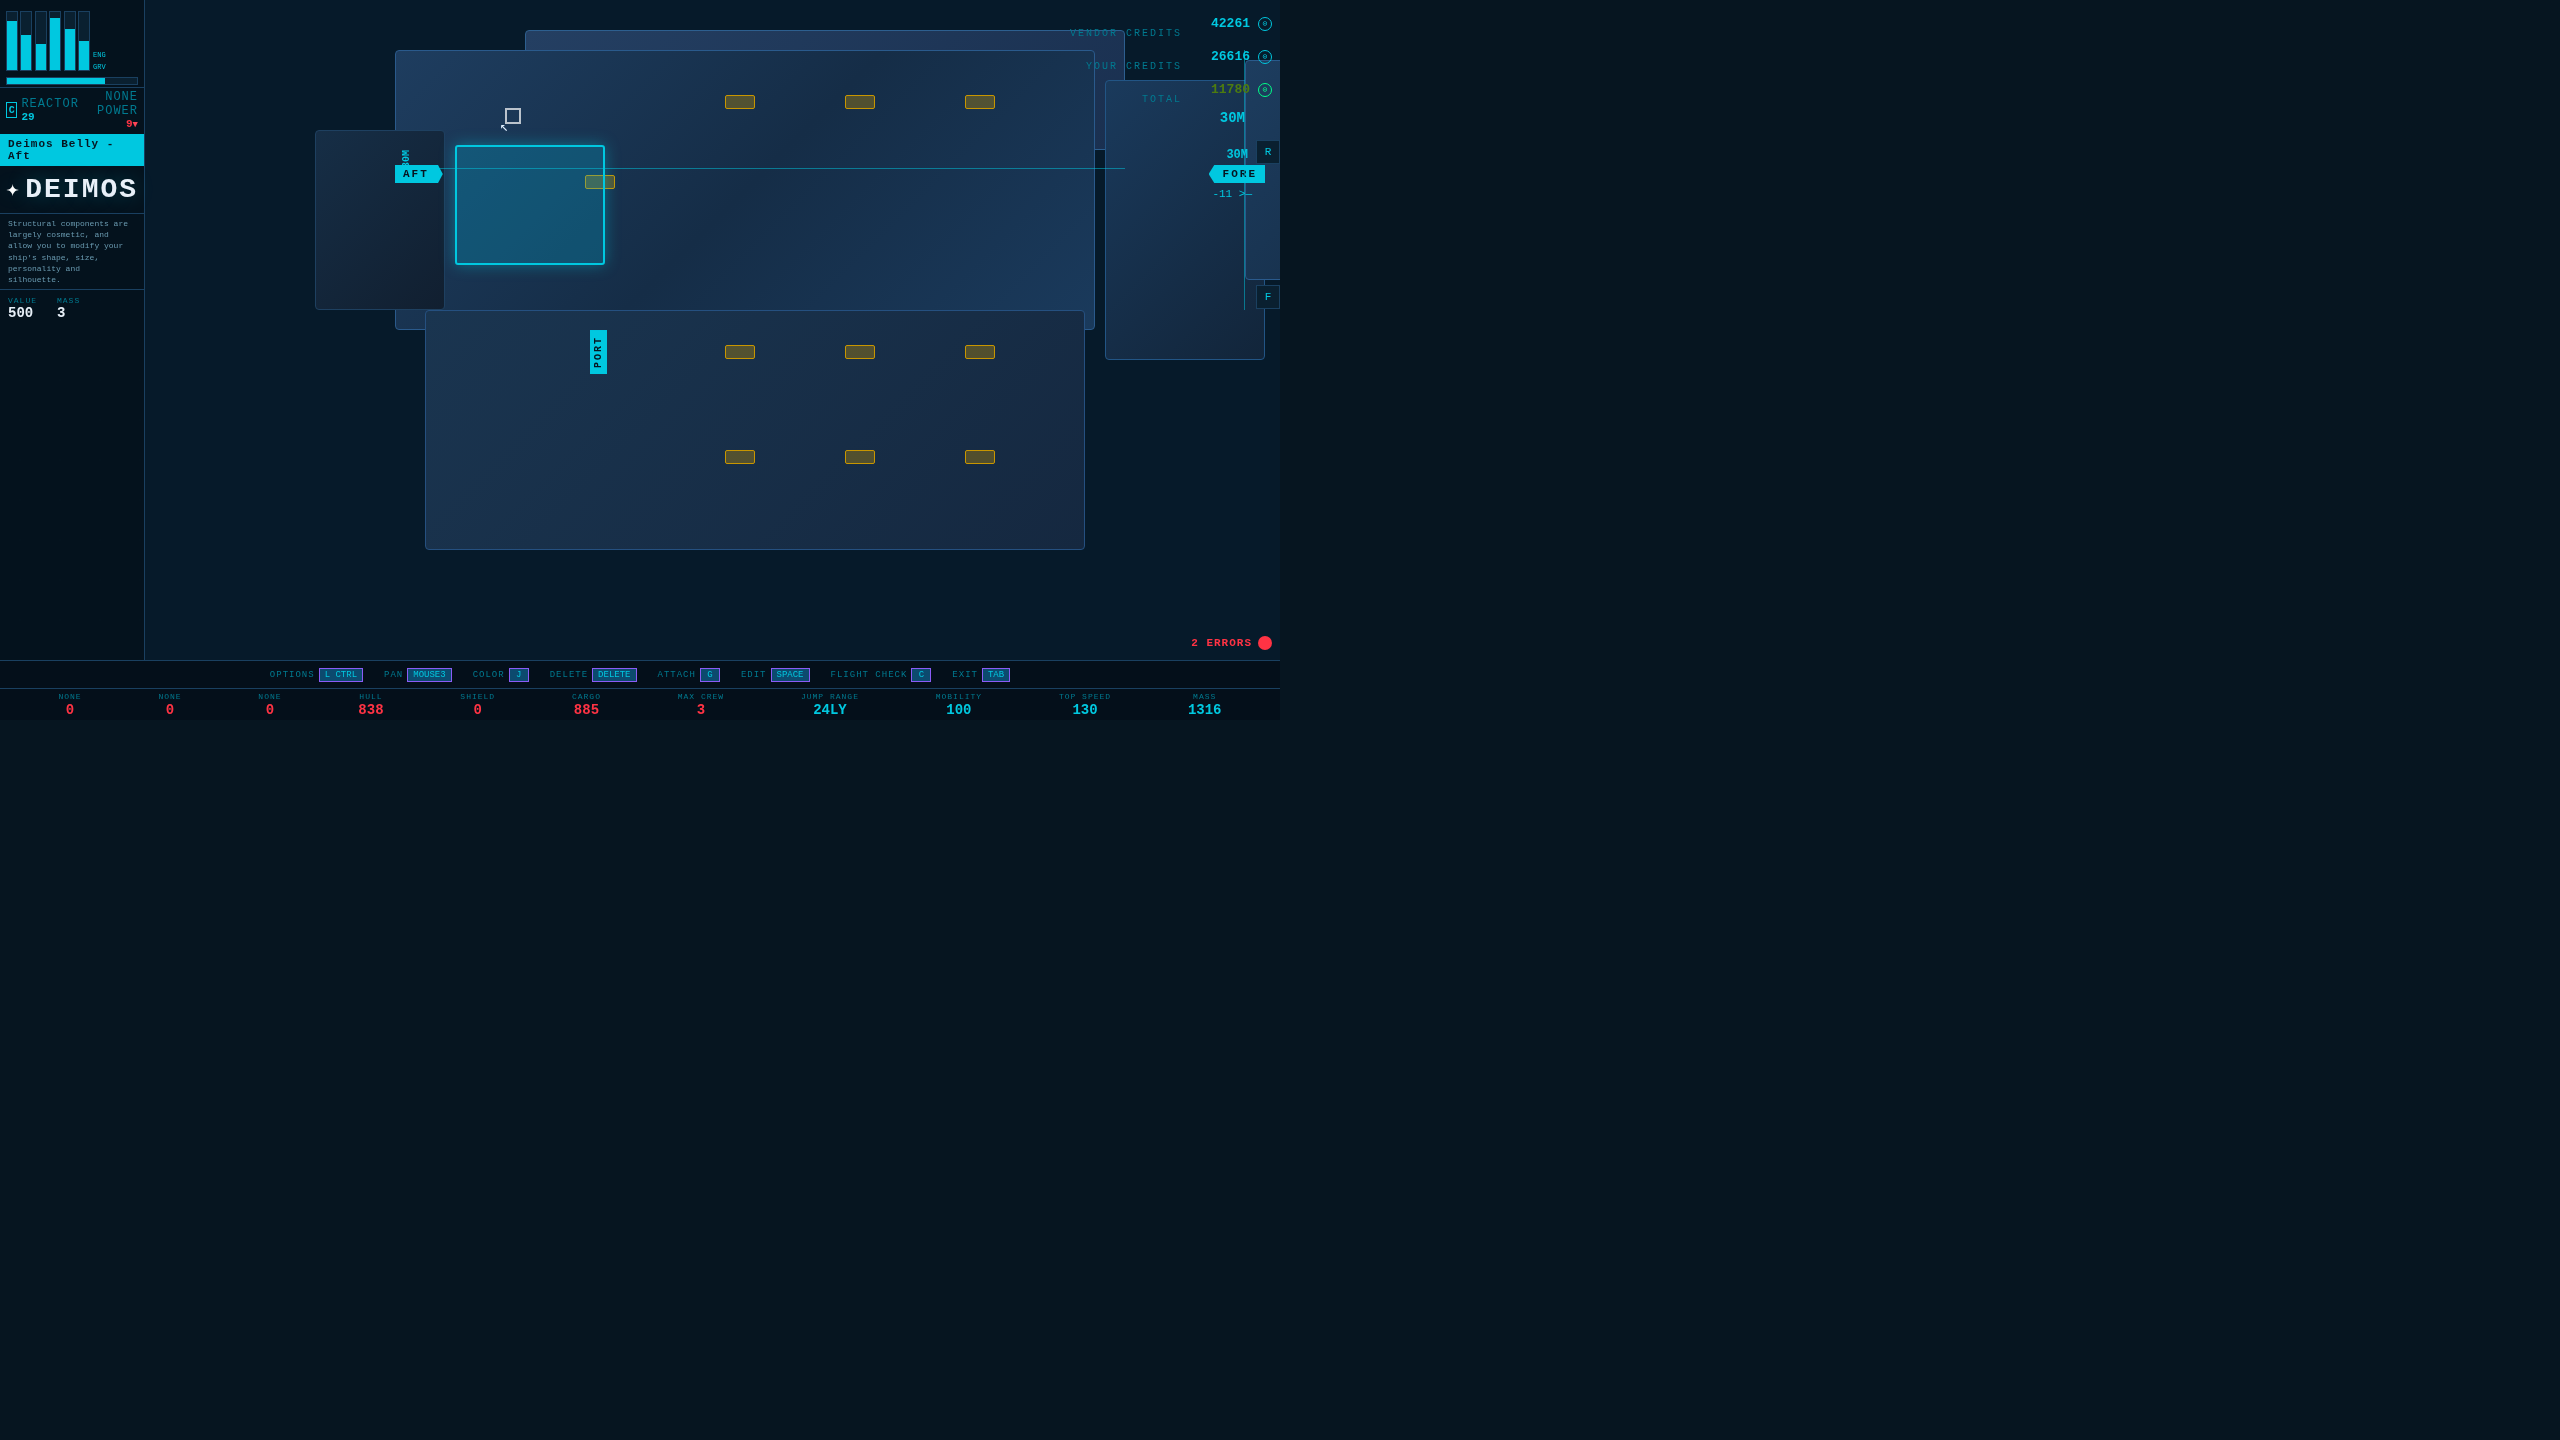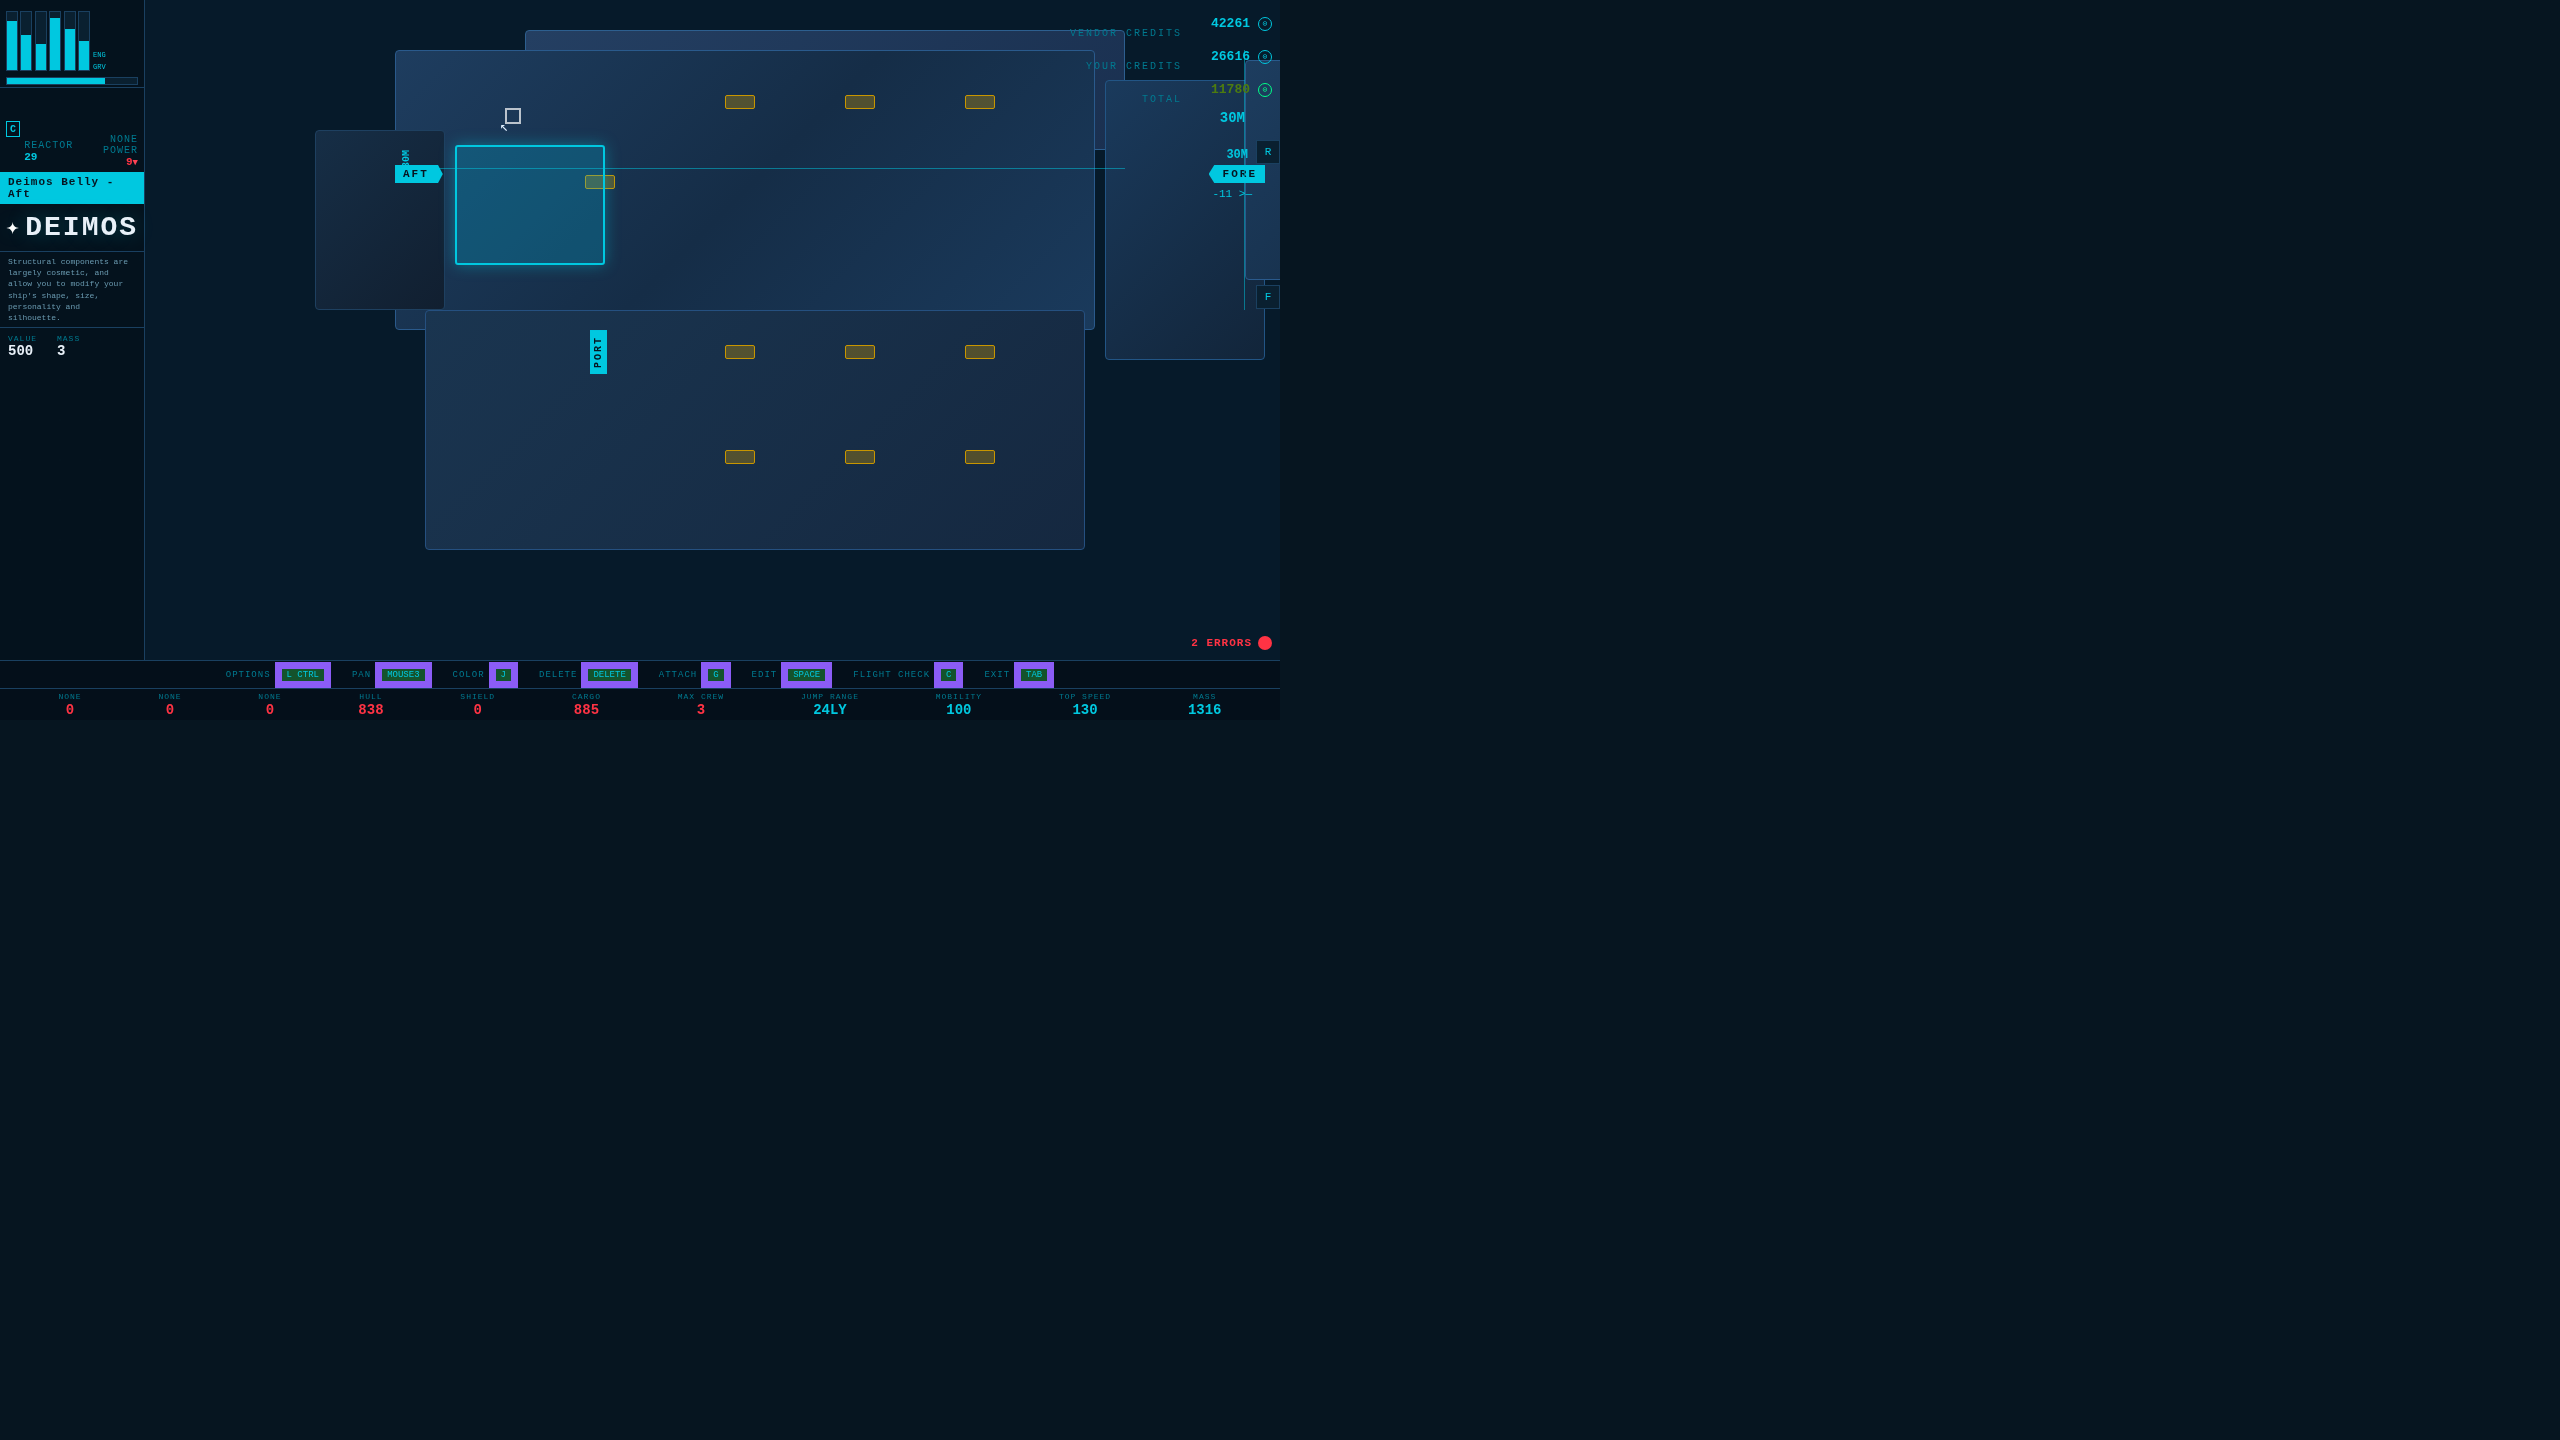--- a/index.html
+++ b/index.html
@@ -262,24 +262,23 @@
       font-size: 10px;
       font-weight: bold;
       color: #00c8e0;
     }
 
     .reactor-info {
       flex: 1;
     }
 
     .reactor-label {
-      font-size: 10px;
+      font-size: 12px;
       color: #007a90;
       letter-spacing: 1px;
-      margin-top: 44px;
     }
 
     .reactor-value {
       font-size: 11px;
       color: #00c8e0;
       font-weight: bold;
     }
 
     .equip-power {
       text-align: right;
@@ -486,22 +485,22 @@
       gap: 4px;
     }
 
     .hotkey-label {
       font-size: 9px;
       color: #007a90;
       letter-spacing: 1px;
     }
 
     .hotkey-key {
-      background: #14532d;
-      border: 7px solid #8b5cf6;
+      background: #0c4a6e;
+      border: 1px solid #8b5cf6;
       color: #00c8e0;
       font-size: 9px;
       padding: 1px 5px;
       font-family: 'Courier New', monospace;
       min-width: 20px;
       text-align: center;
     }
 
     
     .stats-bar {

